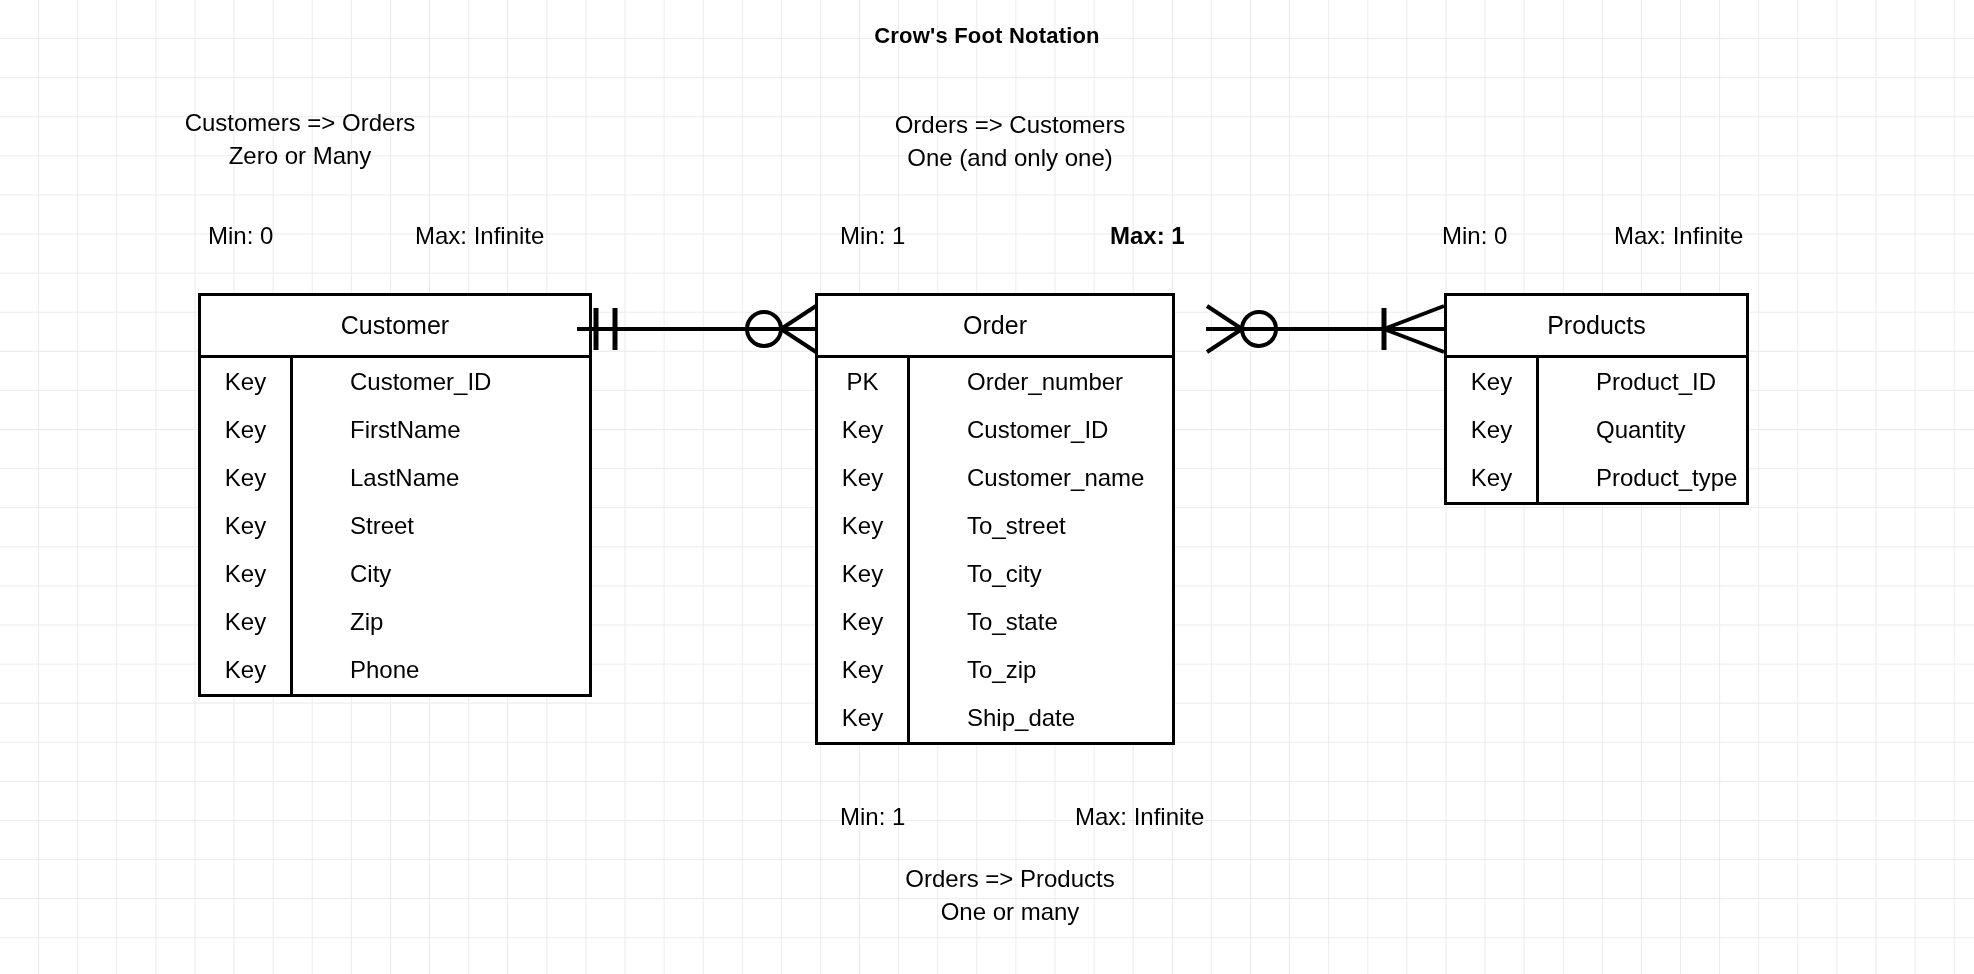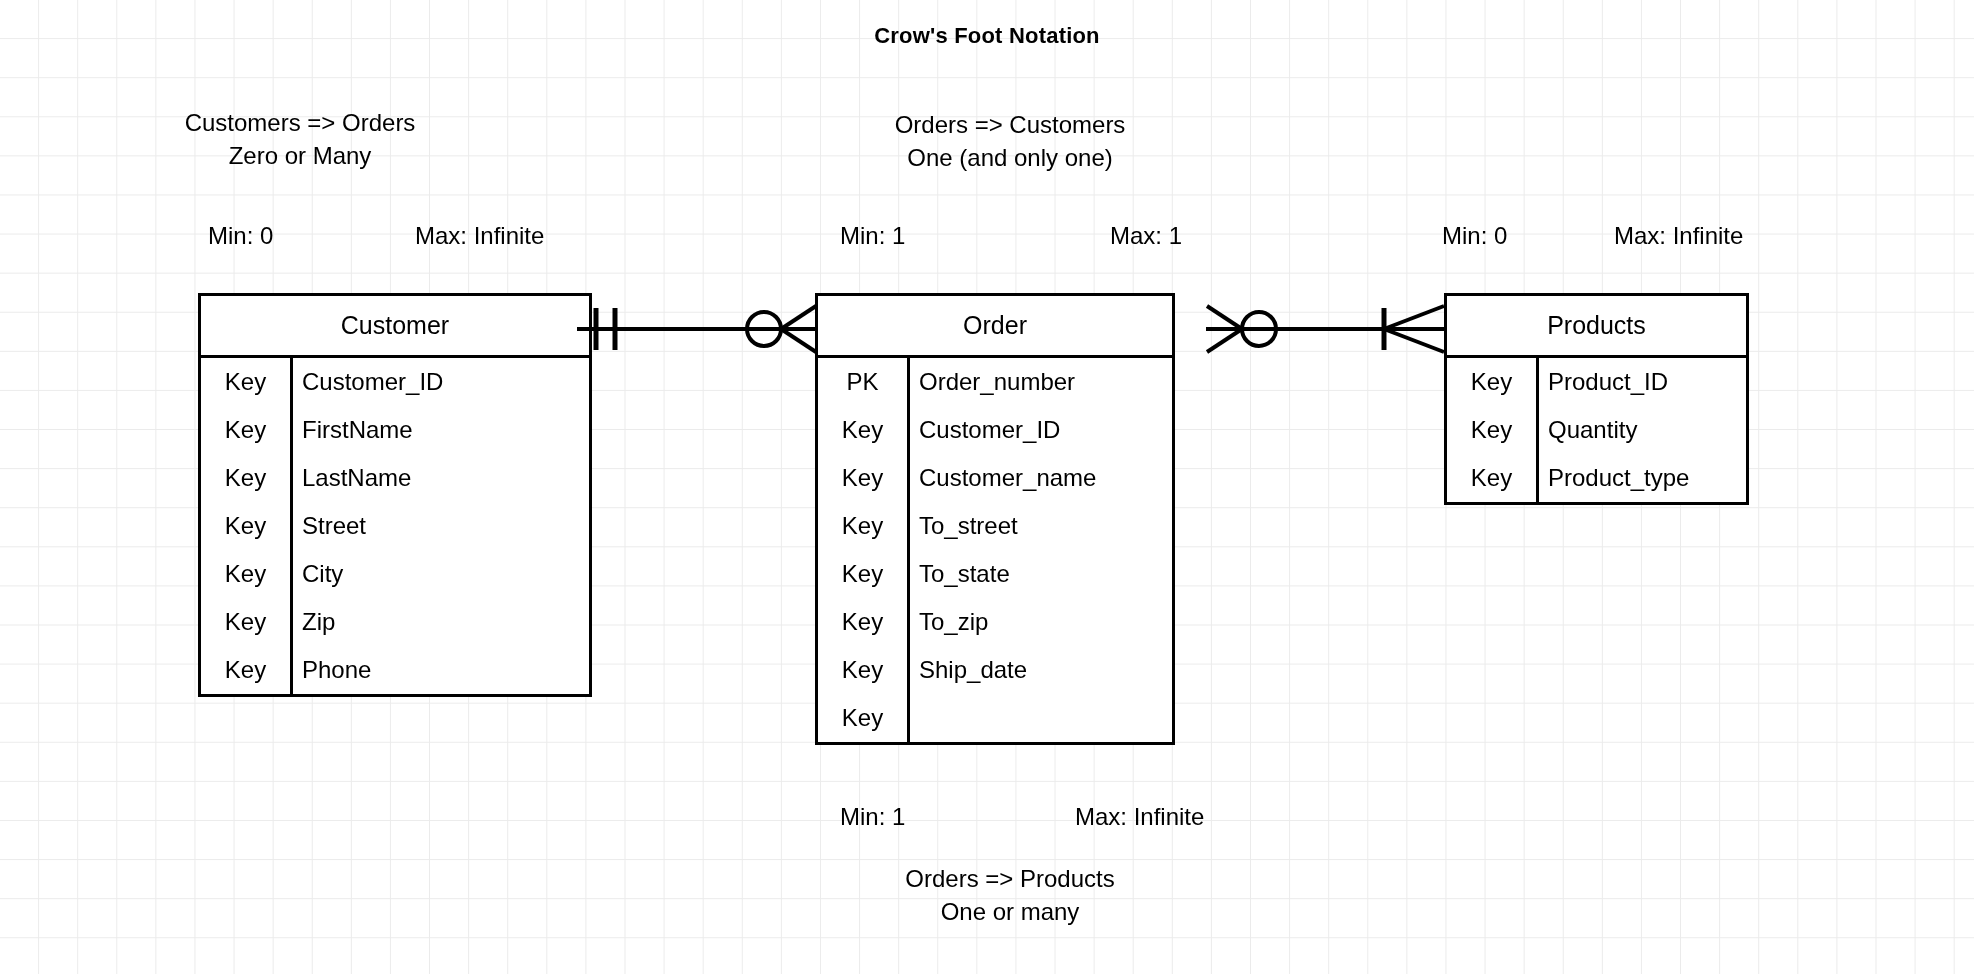--- a/index.html
+++ b/index.html
@@ -57,20 +57,21 @@
     border-bottom: 3px solid #000000;
     display: flex;
     align-items: center;
     justify-content: center;
     font-size: 25px;
     box-sizing: border-box;
   }
   .entity-body {
     display: flex;
     box-sizing: border-box;
+    gap: 48px;
   }
   .col-key {
     border-right: 3px solid #000000;
     box-sizing: border-box;
     flex: 0 0 auto;
   }
   .col-name {
     box-sizing: border-box;
     flex: 1 1 auto;
   }
@@ -109,21 +110,21 @@
   <div class="rel-label" style="left:840px; top:108px; width:340px;">
     <div>Orders =&gt; Customers</div>
     <div>One (and only one)</div>
   </div>
 
 
   <div class="minmax" style="left:208px; top:222px;">Min: 0</div>
   <div class="minmax" style="left:415px; top:222px;">Max: Infinite</div>
 
   <div class="minmax" style="left:840px; top:222px;">Min: 1</div>
-  <div class="minmax" style="left:1110px; top:222px;">Max: 1</div>
+  <div class="minmax" style="left:1110px; top:222px;font-weight:bold;">Max: 1</div>
 
   <div class="minmax" style="left:1442px; top:222px;">Min: 0</div>
   <div class="minmax" style="left:1614px; top:222px;">Max: Infinite</div>
 
   <div class="entity" id="entity-customer" style="left:198px; top:293px; width:394px;text-align:right;">
     <div class="entity-header">Customer</div>
     <div class="entity-body">
       <div class="col-key" style="width:92px;">
           <div class="cell">Key</div>
           <div class="cell">Key</div>
@@ -156,20 +157,21 @@
           <div class="cell">Key</div>
           <div class="cell">Key</div>
           <div class="cell">Key</div>
           <div class="cell">Key</div>
         </div>
       <div class="col-name">
           <div class="cell">Order_number</div>
           <div class="cell">Customer_ID</div>
           <div class="cell">Customer_name</div>
           <div class="cell">To_street</div>
+          <div class="cell">To_city</div>
           <div class="cell">To_state</div>
           <div class="cell">To_zip</div>
           <div class="cell">Ship_date</div>
         </div>
     </div>
   </div>
 
   <div class="entity" id="entity-product" style="left:1444px; top:293px; width:305px;">
     <div class="entity-header">Products</div>
     <div class="entity-body">

